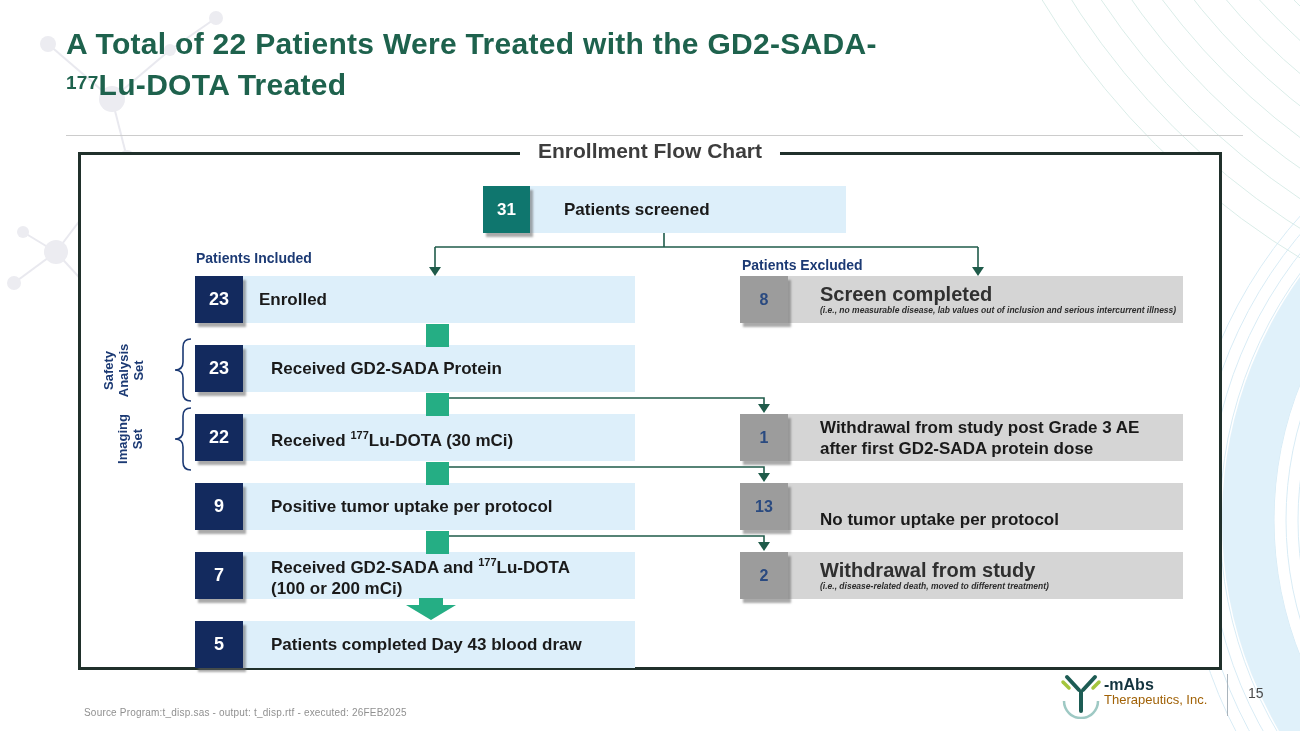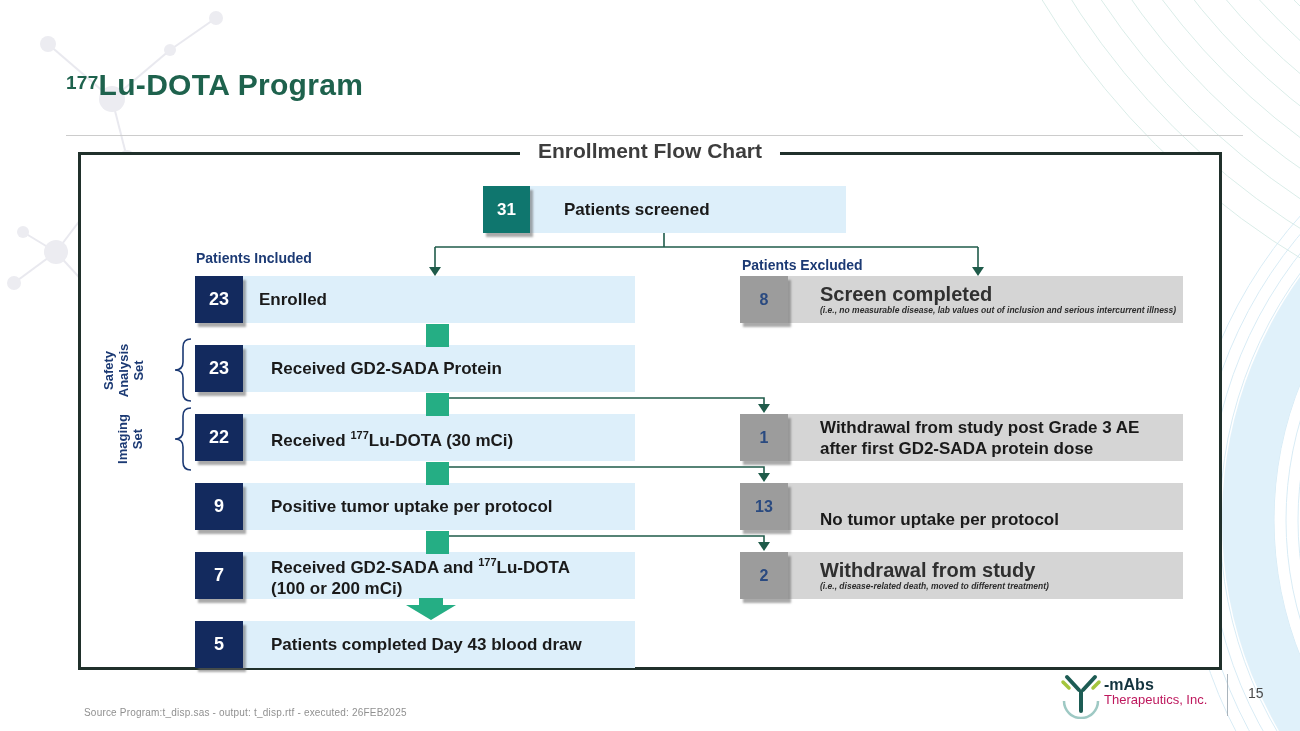--- a/index.html
+++ b/index.html
@@ -65,21 +65,21 @@
     font-size:13px; font-weight:700; color:#1c3a74; line-height:15px;
   }
 
   svg.connectors { position:absolute; left:0; top:0; width:1300px; height:731px; z-index:5; pointer-events:none; }
 
   
   .source-note { position:absolute; left:84px; top:707px; font-size:10px; color:#909090; z-index:2; letter-spacing:.2px; }
   .logo { position:absolute; left:1058px; top:671px; z-index:6; display:flex; align-items:flex-start; }
   .logo-text { margin-left:0; margin-top:6px; line-height:15px; }
   .logo-text .l1 { font-size:16px; font-weight:700; color:#13333e; }
-  .logo-text .l2 { font-size:13px; color:#be185d; }
+  .logo-text .l2 { font-size:13px; color:#a16207; }
   .footer-divider { position:absolute; left:1227px; top:674px; width:1px; height:42px; background:#aab4bc; z-index:6; }
   .page-number { position:absolute; left:1248px; top:685px; font-size:14px; color:#4a4a4a; z-index:6; }
 </style>
 </head>
 <body>
 
 <div id="slide">
 
   <svg class="deco" viewBox="0 0 1300 731">
 
@@ -133,22 +133,22 @@
         <circle cx="1640" cy="520" r="420"></circle>
           <circle cx="1640" cy="520" r="432"></circle>
         <circle cx="1640" cy="520" r="444"></circle>
           <circle cx="1640" cy="520" r="456"></circle>
       </g>
       <circle cx="1640" cy="520" r="392" stroke="#daeef9" stroke-width="52" opacity="0.85"></circle>
     </g>
   </svg>
 
   <div class="slide-title">
-    <br>
-    <sup>177</sup><span>Lu-DOTA Program</span>
+    <span>A Total of 22 Patients Were Treated with the GD2-SADA-</span><br>
+    <sup>177</sup><span>Lu-DOTA Treated</span>
   </div>
   <div class="title-rule"></div>
 
   <div class="chart-box"></div>
   <div class="chart-title">Enrollment Flow Chart</div>
 
   <div class="numbox green" style="left:483px; top:186px;">31</div>
   <div class="bar blue" style="left:530px; top:186px; width:316px; padding-left:34px;">
     <div class="main">Patients screened</div>
   </div>

